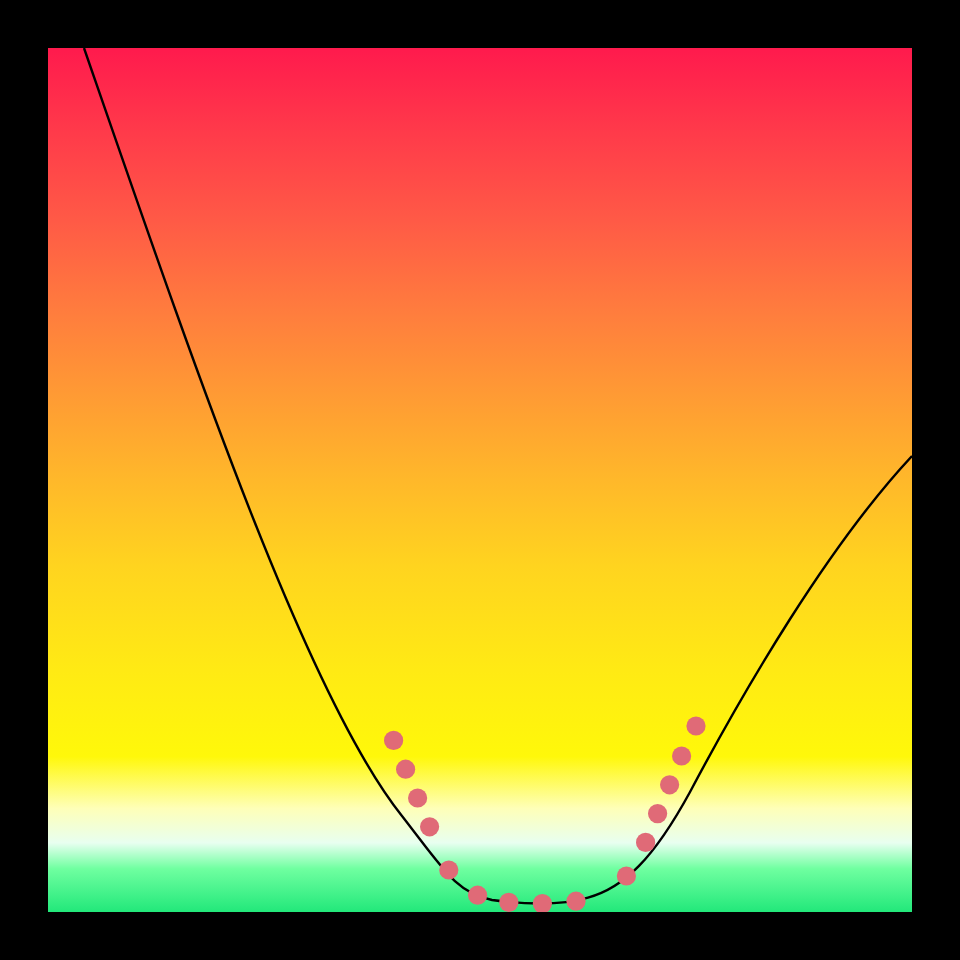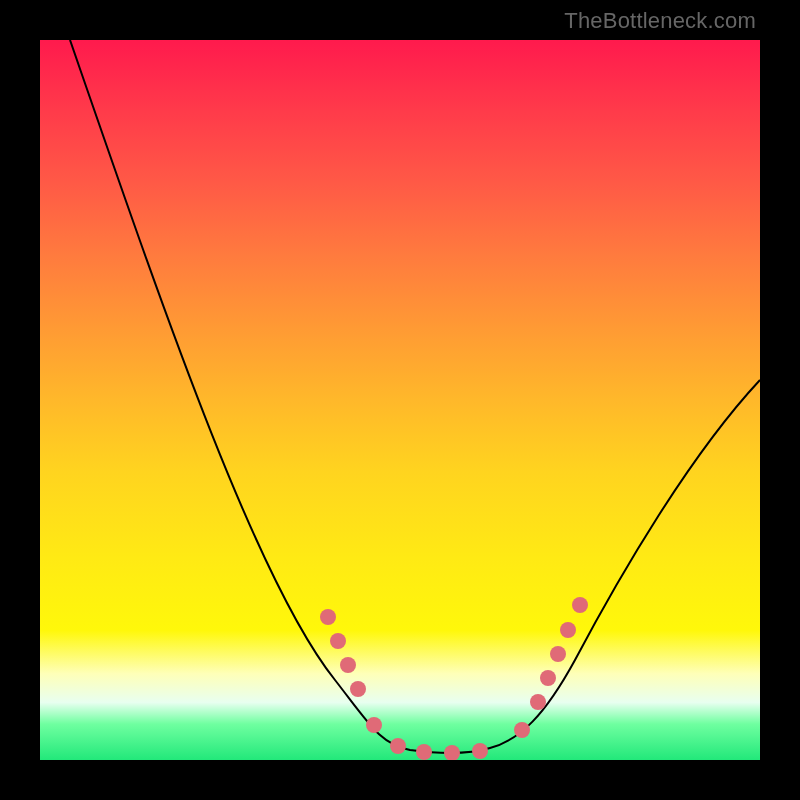--- a/index.html
+++ b/index.html
@@ -57,21 +57,20 @@
     position: absolute;
     top: 0;
     left: 0;
   }
 </style>
 </head>
 <body>
 
 <div class="frame">
 
-  <div class="watermark">TheBottleneck.com</div>
 
   <div class="plot-area">
     <svg class="curve" width="720" height="720" viewBox="0 0 720 720">
       <path id="curve-path" fill="none" stroke="#000000" stroke-width="2" d="M 30 0 C 120 260, 215 540, 295 640 C 330 685, 340 704, 370 710 C 400 714, 430 714, 450 708 C 480 700, 505 675, 535 620 C 580 535, 650 415, 720 340"></path>
       <g id="markers-group">
           <circle cx="288" cy="577" r="8" fill="#e06a77"></circle>
           <circle cx="298" cy="601" r="8" fill="#e06a77"></circle>
           <circle cx="308" cy="625" r="8" fill="#e06a77"></circle>
           <circle cx="318" cy="649" r="8" fill="#e06a77"></circle>
           <circle cx="334" cy="685" r="8" fill="#e06a77"></circle>

